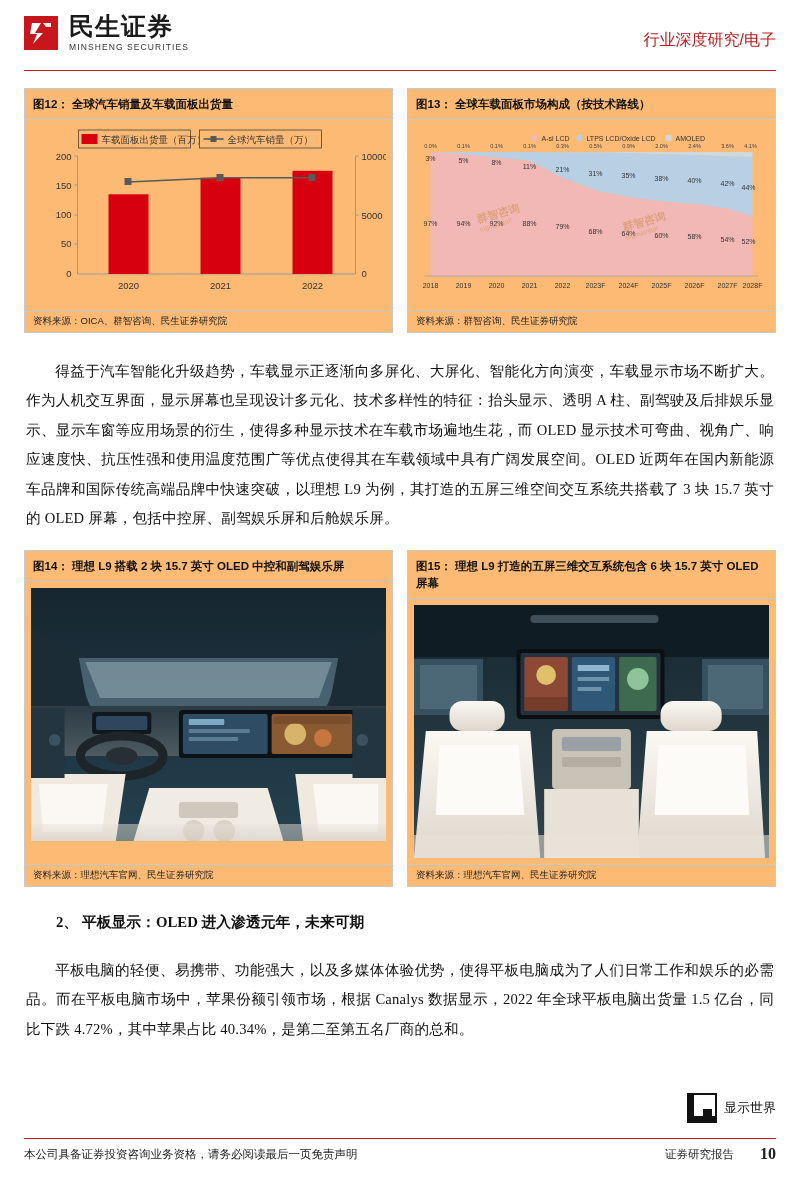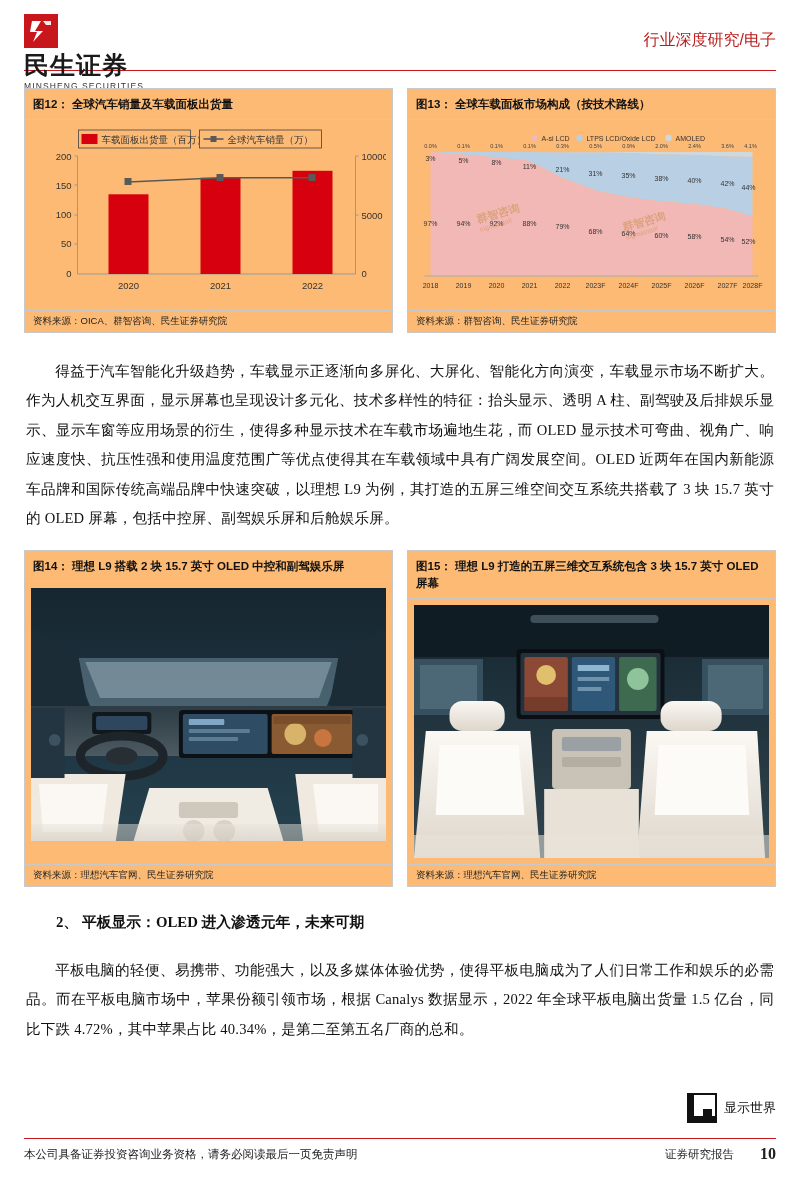--- a/index.html
+++ b/index.html
@@ -26,22 +26,22 @@
   
   .header {
     display: flex;
     align-items: flex-start;
     justify-content: space-between;
     padding-top: 14px;
     height: 54px;
   }
   .brand {
     display: flex;
-    gap: 5px;
-    flex-direction: column;
+    align-items: center;
+    gap: 11px;
   }
   .brand-mark {
     width: 34px;
     height: 34px;
     background: #c8161d;
     display: flex;
     align-items: center;
     justify-content: center;
   }
   .brand-mark svg { display: block; }
@@ -429,21 +429,21 @@
           <circle cx="24" cy="152" r="6" fill="#3c5260"></circle>
           <circle cx="336" cy="152" r="6" fill="#3c5260"></circle>
 
           <rect x="0" y="236" width="360" height="17" fill="url(#floor14)" opacity="0.5"></rect>
         </svg>
       </div>
       <div class="fig-source">资料来源：理想汽车官网、民生证券研究院</div>
     </div>
 
     <div class="fig fig-photo">
-      <div class="fig-title">图15：  理想 L9 打造的五屏三维交互系统包含 3 块 15.7 英寸 OLED 屏幕</div>
+      <div class="fig-title">图15：  理想 L9 打造的五屏三维交互系统包含 6 块 15.7 英寸 OLED 屏幕</div>
       <div class="fig-body">
         <svg class="photo" viewBox="0 0 360 253" preserveAspectRatio="none">
           <defs>
             <linearGradient id="roof15" x1="0" y1="0" x2="0" y2="1">
               <stop offset="0" stop-color="#152630"></stop>
                 <stop offset="1" stop-color="#31454f"></stop>
             </linearGradient>
             <linearGradient id="seat15" x1="0" y1="0" x2="0" y2="1">
               <stop offset="0" stop-color="#fbf8f3"></stop>
                 <stop offset="1" stop-color="#ddd6cb"></stop>

